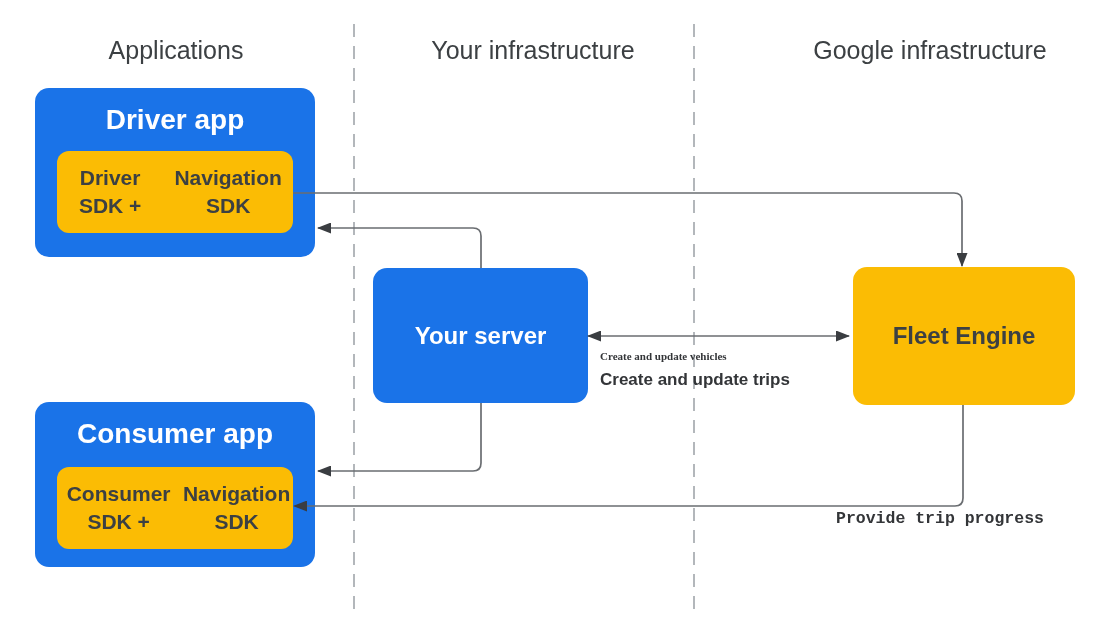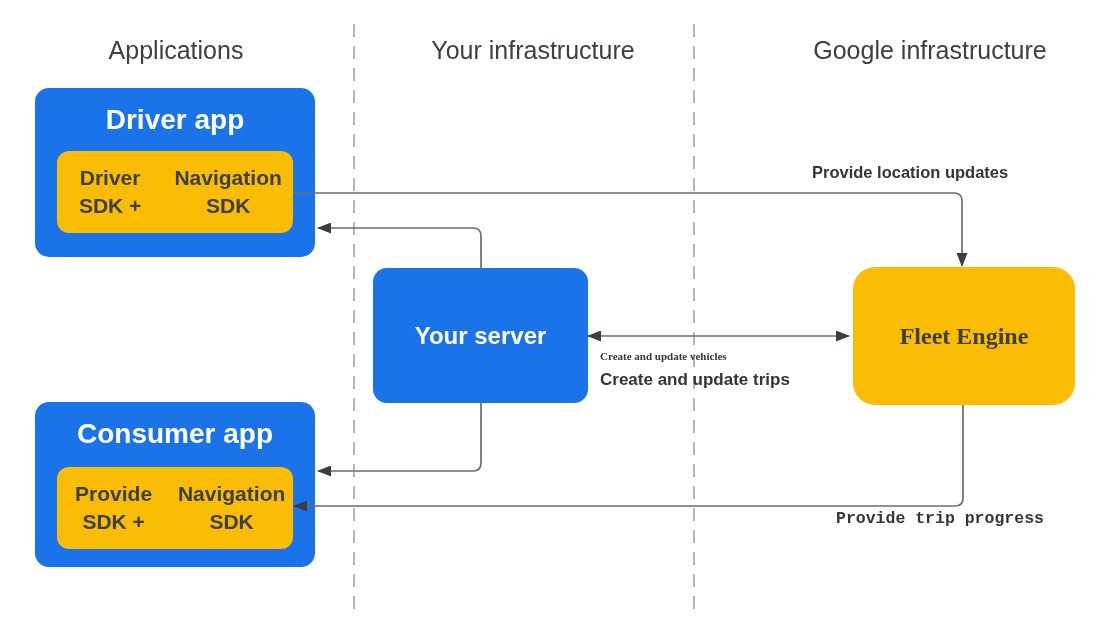--- a/index.html
+++ b/index.html
@@ -21,21 +21,21 @@
   .heading-your{left:533px;}
   .heading-google{left:930px;}
 
   .wires{position:absolute; left:0; top:0; z-index:3; pointer-events:none;}
   .wire{fill:none; stroke:var(--line); stroke-width:1.7;}
   .divider-line{fill:none; stroke:var(--divider); stroke-width:1.6; stroke-dasharray:13 9;}
   .arrowhead{fill:var(--arrowhead);}
 
   .node{position:absolute; z-index:2; box-sizing:border-box;}
   .node.blue{background:var(--blue); border-radius:14px; color:#ffffff;}
-  .node.yellow{background:var(--yellow); border-radius:22px; color:var(--dark-text);font-family:Liberation Serif, serif;}
+  .node.yellow{background:var(--yellow); border-radius:14px; color:var(--dark-text);}
 
   .app-node{width:280px; left:35px;}
   #driver-app{top:88px; height:169px;}
   #consumer-app{top:402px; height:165px;}
   .app-title{
     text-align:center; font-weight:bold; font-size:28px; line-height:34px;
     padding-top:15px; white-space:nowrap;
   }
   .sdk-box{
     position:absolute; left:22px; width:236px; height:82px;
@@ -75,21 +75,21 @@
     <div class="app-title">Driver app</div>
     <div class="sdk-box" id="driver-sdk">
       <div>Driver SDK +</div>
       <div>Navigation SDK</div>
     </div>
   </div>
 
   <div class="node blue app-node" id="consumer-app">
     <div class="app-title">Consumer app</div>
     <div class="sdk-box" id="consumer-sdk">
-      <div>Provide SDK +</div>
+      <div>Consumer SDK +</div>
       <div>Navigation SDK</div>
     </div>
   </div>
 
   <div class="node blue center-node" id="your-server">Your server</div>
 
   <div class="node yellow center-node" id="fleet-engine">Fleet Engine</div>
 
   <svg class="wires" width="1103" height="635" xmlns="http://www.w3.org/2000/svg">
     <defs>
@@ -101,18 +101,17 @@
     <path class="divider-line" d="M354,24 V616"></path>
     <path class="divider-line" d="M694,24 V616"></path>
 
     <path class="wire" d="M293,193 H954 Q962,193 962,201 V266" marker-end="url(#arrow)"></path>
     <path class="wire" d="M481,268 V236 Q481,228 473,228 H318" marker-end="url(#arrow)"></path>
     <path class="wire" d="M588,336 H849" marker-start="url(#arrow)" marker-end="url(#arrow)"></path>
     <path class="wire" d="M481,403 V463 Q481,471 473,471 H318" marker-end="url(#arrow)"></path>
     <path class="wire" d="M963,405 V498 Q963,506 955,506 H294" marker-end="url(#arrow)"></path>
   </svg>
 
-  <div class="edge-label" id="label-location">Provide location updates</div>
   <div class="edge-label" id="label-vehicles">Create and update vehicles</div>
   <div class="edge-label" id="label-trips">Create and update trips</div>
   <div class="edge-label" id="label-progress">Provide trip progress</div>
 
 </div>
 
 </body></html>

